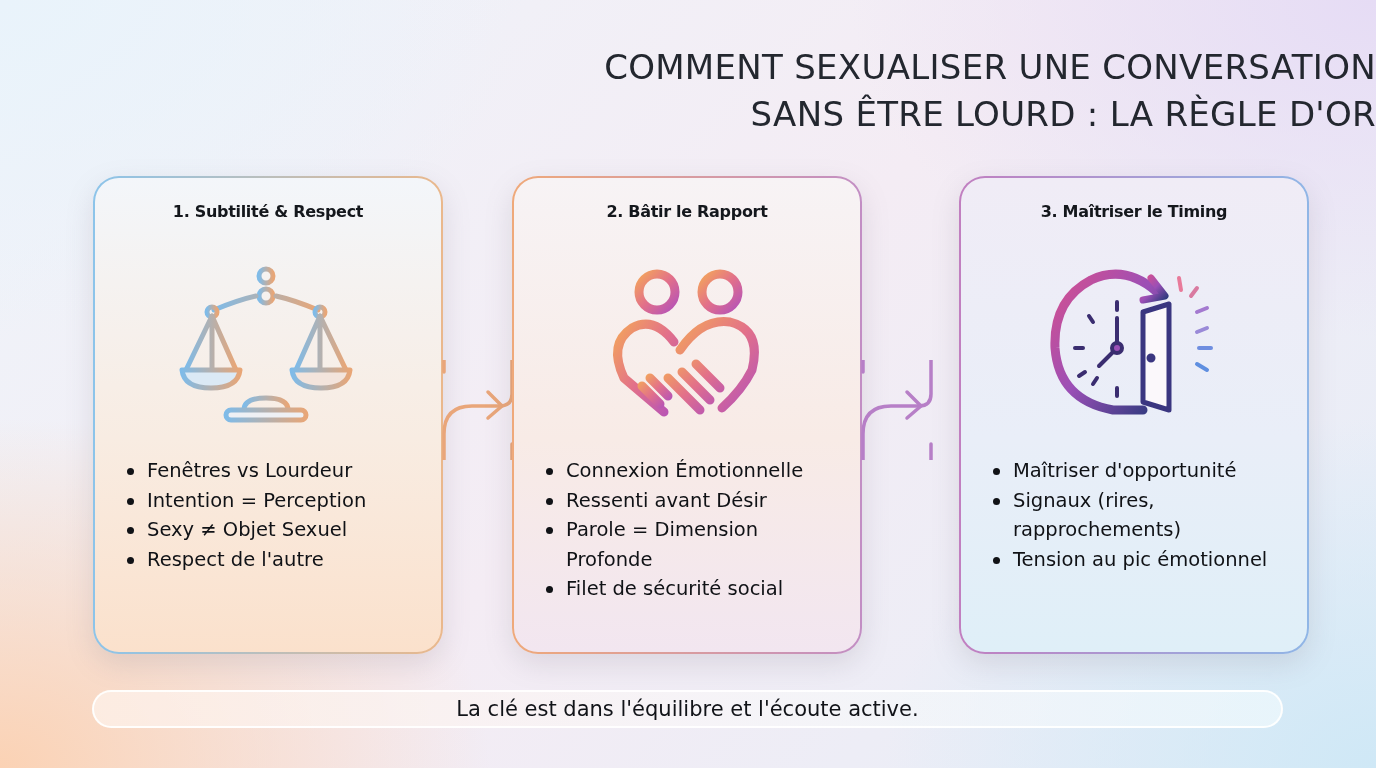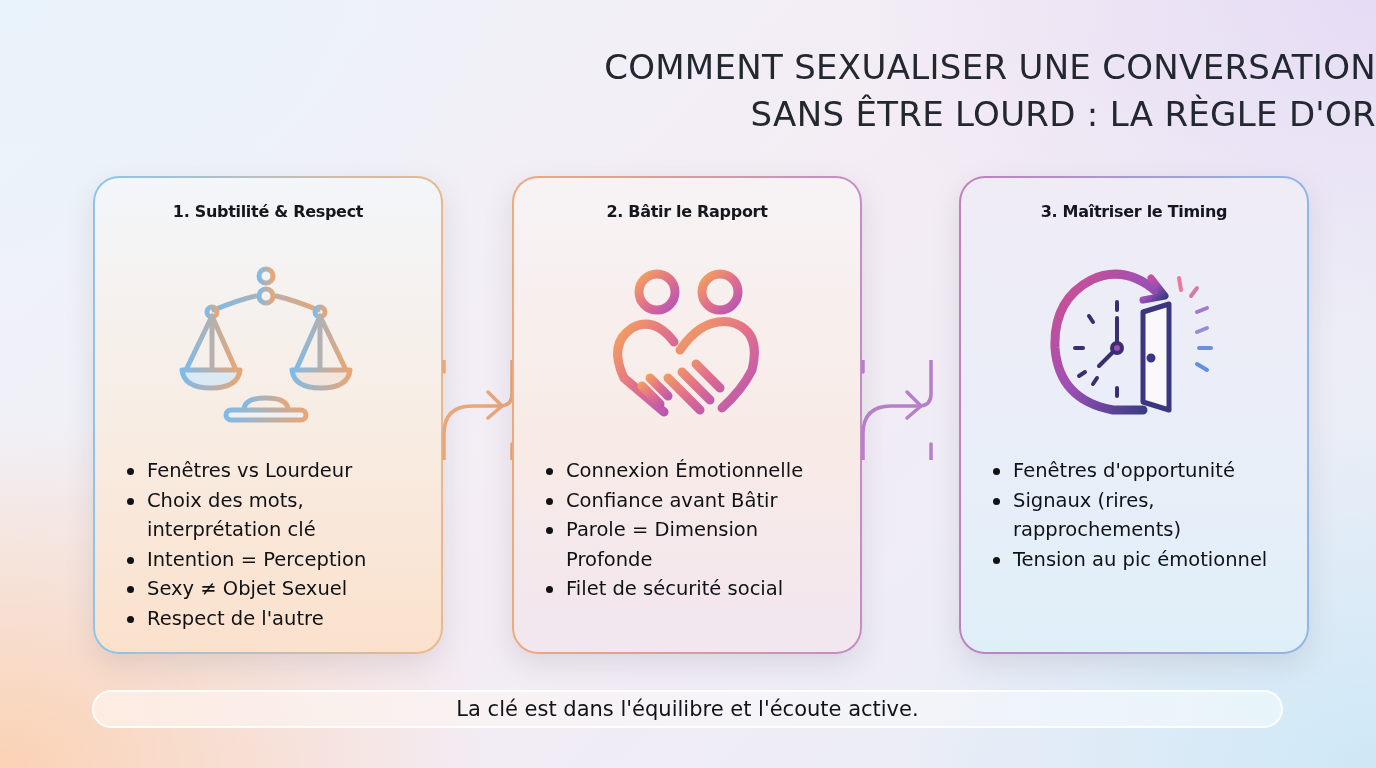--- a/index.html
+++ b/index.html
@@ -88,21 +88,20 @@
           <path d="M4 110 H62 Q60 128 33 128 Q6 128 4 110 Z" fill="#dbe9f5"></path>
           <path d="M114 110 H172 Q170 128 143 128 Q116 128 114 110 Z" fill="#f3e4dc"></path>
           <path d="M66 150 Q66 138 88 138 Q110 138 110 150"></path>
           <rect x="48" y="150" width="80" height="10" rx="5" fill="#eef0f4"></rect>
           <line x1="28" y1="166" x2="148" y2="166" stroke-width="3"></line>
         </g>
       </svg>
     </div>
     <ul class="bullets">
       <li>Fenêtres vs Lourdeur</li>
-      <li>Choix des mots, interprétation clé</li>
       <li>Intention = Perception</li>
       <li>Sexy ≠ Objet Sexuel</li>
       <li>Respect de l'autre</li>
     </ul>
   </div>
 </div>
 
 <div class="connector" style="left:432px;">
   <svg width="100" height="100" viewBox="0 0 100 100">
     <g fill="none" stroke="#e9a67a" stroke-width="3.5" stroke-linecap="round" stroke-linejoin="round">
@@ -131,21 +130,21 @@
           <circle cx="118" cy="32" r="18"></circle>
           <path d="M72 82 Q52 56 30 68 Q6 84 22 118 L62 152"></path>
           <path d="M78 90 Q100 58 128 62 Q160 70 150 110 Q140 130 120 148"></path>
           <path d="M66 118 L98 150 M80 112 L108 140 M94 104 L118 128"></path>
           <path d="M40 126 L58 144 M48 118 L66 136"></path>
         </g>
       </svg>
     </div>
     <ul class="bullets">
       <li>Connexion Émotionnelle</li>
-      <li>Confiance avant Bâtir</li>
+      <li>Ressenti avant Désir</li>
       <li>Parole = Dimension Profonde</li>
       <li>Filet de sécurité social</li>
     </ul>
   </div>
 </div>
 
 <div class="connector" style="left:851px;">
   <svg width="100" height="100" viewBox="0 0 100 100">
     <g fill="none" stroke="#b77fc7" stroke-width="3.5" stroke-linecap="round" stroke-linejoin="round">
       <line x1="12" y1="0" x2="12" y2="12"></line>
@@ -191,21 +190,21 @@
           <line x1="140" y1="18" x2="142" y2="30" stroke="#e87a9a"></line>
           <line x1="158" y1="28" x2="152" y2="36" stroke="#d97aa0"></line>
           <line x1="168" y1="48" x2="158" y2="52" stroke="#a47ad0"></line>
           <line x1="168" y1="68" x2="158" y2="72" stroke="#9a8ad8"></line>
           <line x1="172" y1="88" x2="160" y2="88" stroke="#6f8ee0"></line>
           <line x1="168" y1="110" x2="158" y2="104" stroke="#5f8fe0"></line>
         </g>
       </svg>
     </div>
     <ul class="bullets">
-      <li>Fenêtres d'opportunité</li>
+      <li>Maîtriser d'opportunité</li>
       <li>Signaux (rires, rapprochements)</li>
       <li>Tension au pic émotionnel</li>
     </ul>
   </div>
 </div>
 
 <div class="footer">
   <span>La clé est dans l'équilibre et l'écoute active.</span>
 </div>
 

